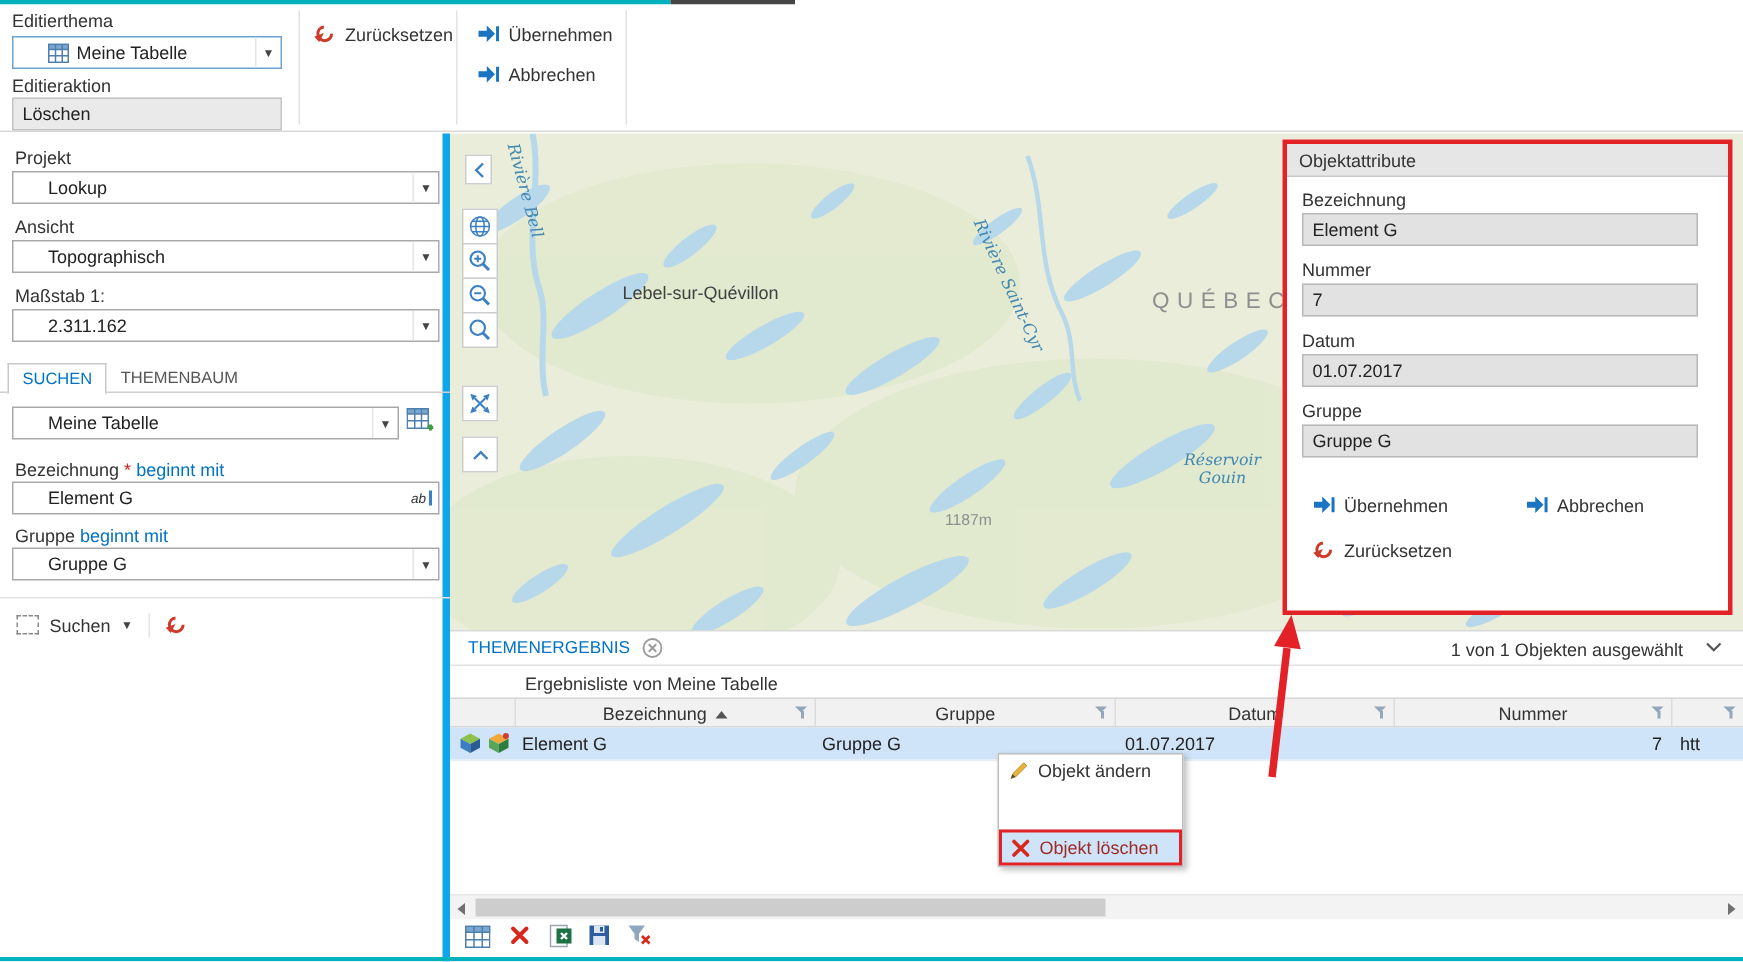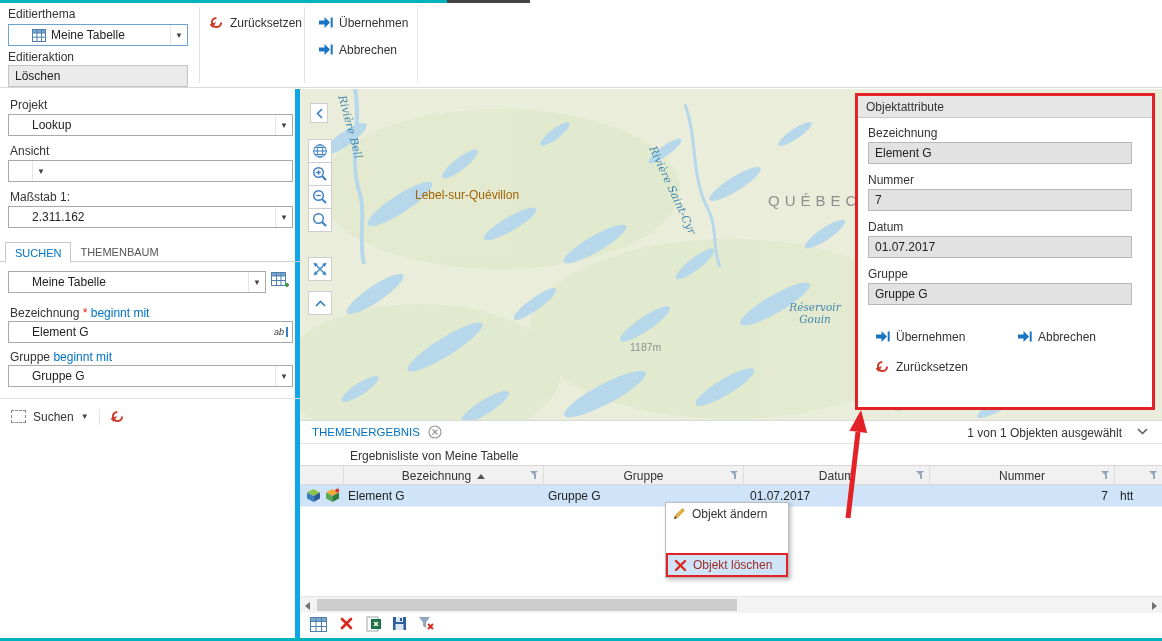--- a/index.html
+++ b/index.html
@@ -108,20 +108,21 @@
   <div class="abs" style="left:0;top:89px;width:300px;height:631px;background:#fff;border-right:5px solid #0ea5e9;box-sizing:border-box;">
 
     <span class="abs lbl" style="left:10px;top:9px;">Projekt</span>
     <div class="abs combo" style="left:8px;top:25px;width:285px;">
       <span class="txt">Lookup</span>
       <span class="arr">▼</span>
     </div>
 
     <span class="abs lbl" style="left:10px;top:55px;">Ansicht</span>
     <div class="abs combo" style="left:8px;top:71px;width:285px;">
+      <span class="txt">Topographisch</span>
       <span class="arr">▼</span>
     </div>
 
     <span class="abs lbl" style="left:10px;top:101px;">Maßstab 1:</span>
     <div class="abs combo" style="left:8px;top:117px;width:285px;">
       <span class="txt">2.311.162</span>
       <span class="arr">▼</span>
     </div>
 
     <div class="abs tabs-line" style="left:0;top:172px;width:300px;"></div>
@@ -216,21 +217,21 @@
         <ellipse cx="425" cy="298" rx="34" ry="8" transform="rotate(-31 425 298)"></ellipse>
         <ellipse cx="60" cy="300" rx="22" ry="6" transform="rotate(-33 60 300)"></ellipse>
         <ellipse cx="255" cy="45" rx="18" ry="5" transform="rotate(-38 255 45)"></ellipse>
         <ellipse cx="495" cy="45" rx="20" ry="5" transform="rotate(-34 495 45)"></ellipse>
         <ellipse cx="620" cy="305" rx="30" ry="7" transform="rotate(-32 620 305)"></ellipse>
         <ellipse cx="700" cy="315" rx="26" ry="6" transform="rotate(-30 700 315)"></ellipse>
       </g>
     </svg>
 
     <span class="abs water-label" style="left:48px;top:5px;transform:rotate(75deg);transform-origin:left top;">Rivière Bell</span>
-    <span class="abs lbl" style="left:115px;top:99px;color:#a16207;text-align:center;">Lebel-sur-Quévillon</span>
+    <span class="abs lbl" style="left:115px;top:99px;color:#404040;text-align:center;">Lebel-sur-Quévillon</span>
     <span class="abs water-label" style="left:358px;top:55px;transform:rotate(65deg);transform-origin:left top;">Rivière Saint-Cyr</span>
     <span class="abs" style="left:468px;top:103px;font-size:15px;letter-spacing:5px;color:#8f8f8f;">QUÉBEC</span>
     <div class="abs" style="left:478px;top:212px;width:74px;text-align:center;">
       <span class="water-label" style="font-size:10.5px;display:block;">Réservoir</span>
       <span class="water-label" style="font-size:10.5px;display:block;text-align:center;">Gouin</span>
     </div>
     <span class="abs" style="left:330px;top:252px;font-size:10.5px;color:#8f8f8f;">1187m</span>
 
     <div class="abs icon-btn" style="left:10px;top:14px;width:18px;height:20px;">
       <svg width="7" height="11" viewBox="0 0 7 11">

